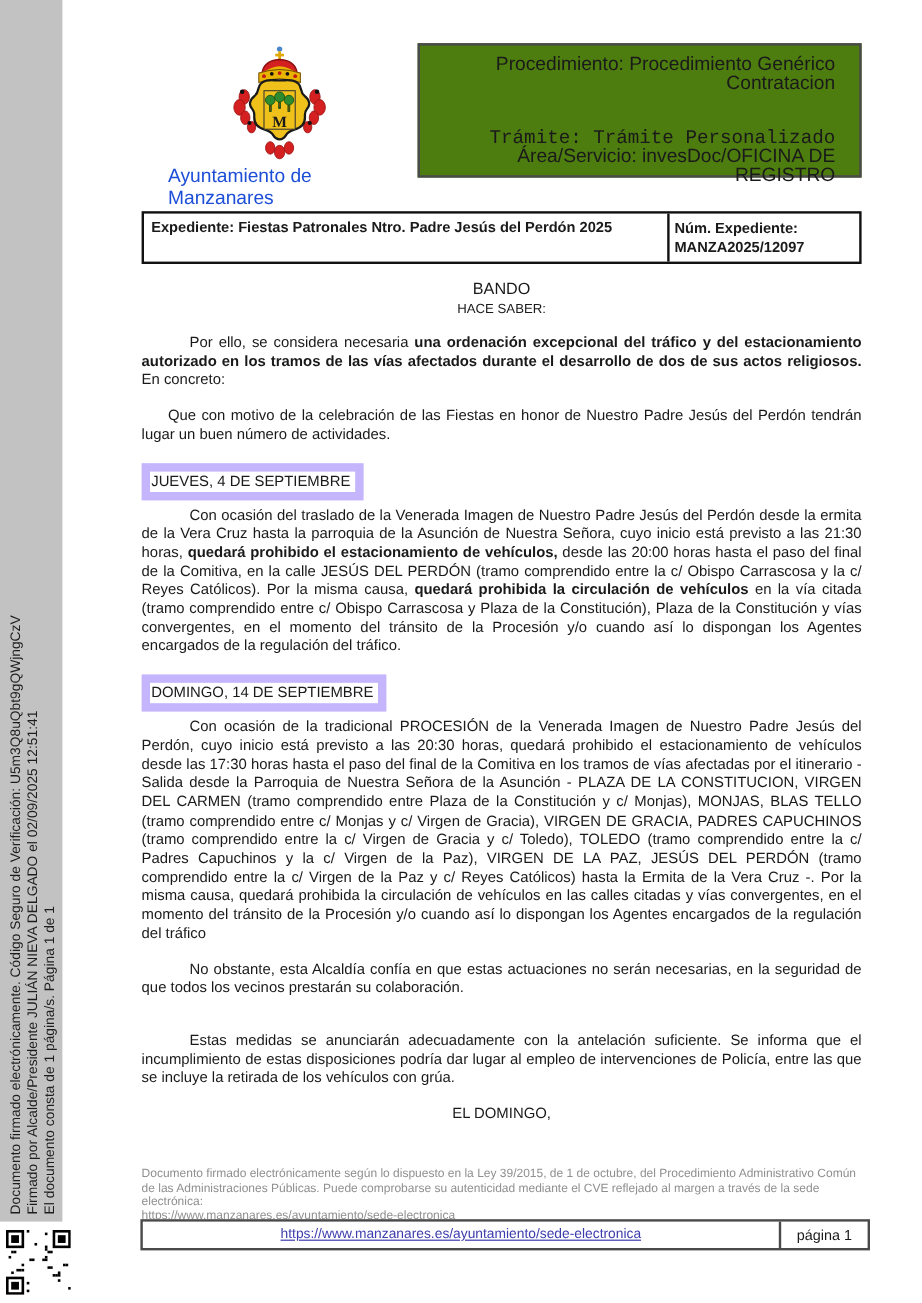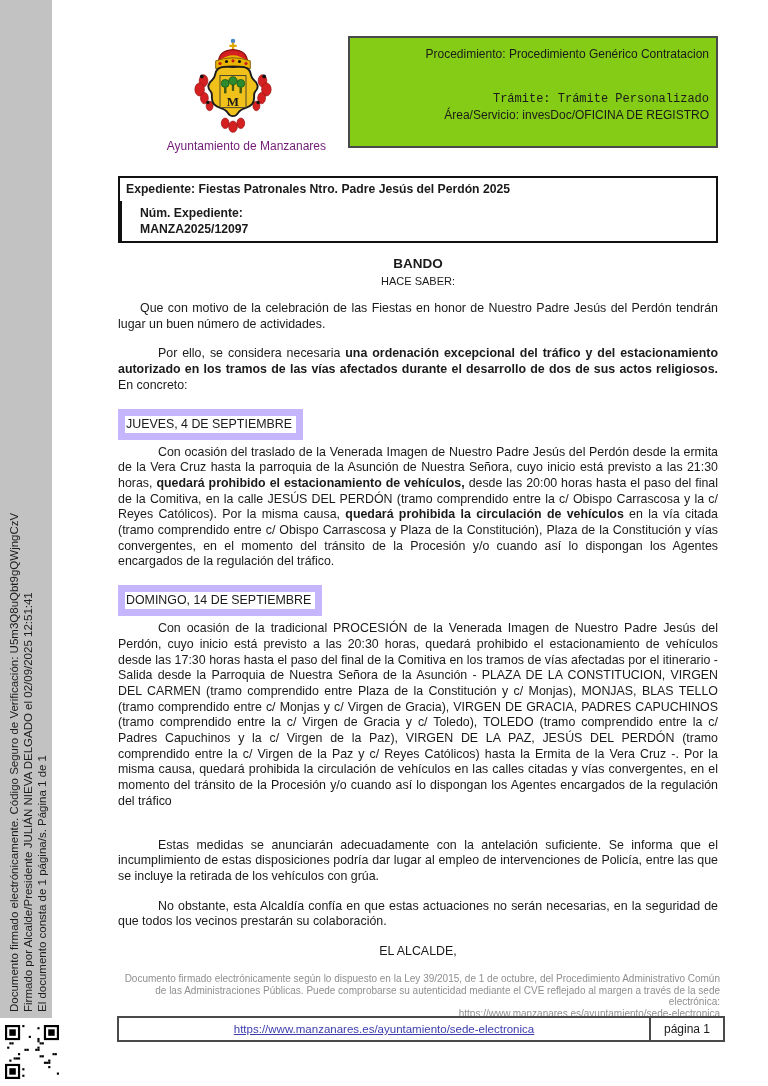--- a/index.html
+++ b/index.html
@@ -16,49 +16,49 @@
     position:absolute; left:7px; top:1012px;
     transform-origin:0 0; transform:rotate(-90deg);
     width:600px; font-size:11.5px; line-height:14px; color:#1d1d1d;
   }
   .margin-rot div { white-space:nowrap; }
   .qr { position:absolute; left:5px; top:1025px; width:54px; height:54px; }
   
   .crest { position:absolute; left:181px; top:36px; width:104px; height:100px; }
   .logo-caption {
     position:absolute; left:140px; top:139px; width:186px;
-    text-align:right; font-size:12px; color:#701a75;
+    text-align:left; font-size:16px; color:#1d4ed8;
   }
   .proc-box {
     position:absolute; left:348px; top:36px; width:370px; height:112px;
-    background:#84cc16; border:2px solid #4a4a4a;
-    padding:8px 7px; text-align:right; font-size:12px; line-height:16px;
+    background:#4d7c0f; border:2px solid #4a4a4a;
+    padding:8px 20px; text-align:right; font-size:16px; line-height:16px;
   }
   .proc-box .gap { margin-top:29px;font-family:Liberation Mono, monospace; }
   
   .content { position:absolute; left:118px; top:176px; width:600px; }
-  .exp-table { display:flex; border:2px solid #111; width:100%;flex-direction:column; }
+  .exp-table { display:flex; border:2px solid #111; width:100%; }
   .exp-left { flex:1; padding:4px 6px; font-weight:bold; font-size:12.2px; line-height:15px; }
-  .exp-right { width:160px; border-left:2px solid #111; padding:4px 18px; font-weight:bold; font-size:12.2px; line-height:16px; }
-  .doc-title { text-align:center; font-weight:bold; font-size:13.5px; margin-top:13px; }
+  .exp-right { width:160px; border-left:2px solid #111; padding:4px 4px; font-weight:bold; font-size:12.2px; line-height:16px; }
+  .doc-title { text-align:center; font-weight:normal; font-size:13.5px; margin-top:13px; }
   .issuer { font-weight:bold; font-size:12.4px; line-height:16px; text-align:justify; margin-top:13px; }
   .hace-saber { text-align:center; font-weight:normal; font-size:11px; margin-top:4px; }
   p.body-p { font-size:12.4px; line-height:15.7px; text-align:justify; margin-top:14px; text-indent:22px; }
   p.body-p.deep-indent { text-indent:40px; }
   .boxed-heading {
     display:inline-block; border:7px solid #c4b5fd; padding:1px 4px 2px 1px;
     font-size:12.4px; margin-top:15px;
   }
   .sec-body { margin-top:5px !important; }
   .centered-line { text-align:center; font-size:12.4px; margin-top:19px; }
   .bold-seg { font-weight:bold; }
   
   .footer-legal {
     position:absolute; left:118px; top:973px; width:602px;
-    font-size:10px; line-height:11.6px; color:#8f8f8f; text-align:right;
+    font-size:10px; line-height:11.6px; color:#8f8f8f; text-align:left;
   }
   .footer-bar {
     position:absolute; left:117px; top:1016px; width:608px; height:26px;
     border:2px solid #4a4a4a; display:flex; align-items:stretch; background:#fff;
   }
   .footer-link-cell { flex:1; display:flex; align-items:center; justify-content:center; }
   .footer-link { color:#3c3cae; text-decoration:underline; font-size:11.5px; }
   .footer-page-cell {
     width:74px; border-left:2px solid #4a4a4a;
     display:flex; align-items:center; justify-content:center; font-size:12px; color:#1a1a1a;text-align:center;
@@ -181,40 +181,40 @@
         <div>Núm. Expediente:</div>
         <div>MANZA2025/12097</div>
       </div>
     </div>
 
     <div class="doc-title">BANDO</div>
 
 
     <div class="hace-saber">HACE SABER:</div>
 
+    <p class="body-p deep-indent"><span>Por ello, se considera necesaria </span><span class="bold-seg">una ordenación excepcional del tráfico y del estacionamiento autorizado en los tramos de las vías afectados durante el desarrollo de dos de sus actos religiosos.</span><span> En concreto:</span></p>
+
     <p class="body-p">Que con motivo de la celebración de las Fiestas en honor de Nuestro Padre Jesús del Perdón tendrán lugar un buen número de actividades.</p>
-
-    <p class="body-p deep-indent"><span>Por ello, se considera necesaria </span><span class="bold-seg">una ordenación excepcional del tráfico y del estacionamiento autorizado en los tramos de las vías afectados durante el desarrollo de dos de sus actos religiosos.</span><span> En concreto:</span></p>
 
     <div>
       <span class="boxed-heading">JUEVES, 4 DE SEPTIEMBRE</span>
     </div>
     <p class="body-p deep-indent sec-body"><span>Con ocasión del traslado de la Venerada Imagen de Nuestro Padre Jesús del Perdón desde la ermita de la Vera Cruz hasta la parroquia de la Asunción de Nuestra Señora, cuyo inicio está previsto a las 21:30 horas, </span><span class="bold-seg">quedará prohibido el estacionamiento de vehículos,</span><span> desde las 20:00 horas hasta el paso del final de la Comitiva, en la calle JESÚS DEL PERDÓN (tramo comprendido entre la c/ Obispo Carrascosa y la c/ Reyes Católicos). Por la misma causa, </span><span class="bold-seg">quedará prohibida la circulación de vehículos</span><span> en la vía citada (tramo comprendido entre c/ Obispo Carrascosa y Plaza de la Constitución), Plaza de la Constitución y vías convergentes, en el momento del tránsito de la Procesión y/o cuando así lo dispongan los Agentes encargados de la regulación del tráfico.</span></p>
 
     <div>
       <span class="boxed-heading">DOMINGO, 14 DE SEPTIEMBRE</span>
     </div>
     <p class="body-p deep-indent sec-body">Con ocasión de la tradicional PROCESIÓN de la Venerada Imagen de Nuestro Padre Jesús del Perdón, cuyo inicio está previsto a las 20:30 horas, quedará prohibido el estacionamiento de vehículos desde las 17:30 horas hasta el paso del final de la Comitiva en los tramos de vías afectadas por el itinerario - Salida desde la Parroquia de Nuestra Señora de la Asunción - PLAZA DE LA CONSTITUCION, VIRGEN DEL CARMEN (tramo comprendido entre Plaza de la Constitución y c/ Monjas), MONJAS, BLAS TELLO (tramo comprendido entre c/ Monjas y c/ Virgen de Gracia), VIRGEN DE GRACIA, PADRES CAPUCHINOS (tramo comprendido entre la c/ Virgen de Gracia y c/ Toledo), TOLEDO (tramo comprendido entre la c/ Padres Capuchinos y la c/ Virgen de la Paz), VIRGEN DE LA PAZ, JESÚS DEL PERDÓN (tramo comprendido entre la c/ Virgen de la Paz y c/ Reyes Católicos) hasta la Ermita de la Vera Cruz -. Por la misma causa, quedará prohibida la circulación de vehículos en las calles citadas y vías convergentes, en el momento del tránsito de la Procesión y/o cuando así lo dispongan los Agentes encargados de la regulación del tráfico</p>
 
+    <p class="body-p deep-indent">No obstante, esta Alcaldía confía en que estas actuaciones no serán necesarias, en la seguridad de que todos los vecinos prestarán su colaboración.</p>
+
     <p class="body-p deep-indent" style="margin-top:28px;">Estas medidas se anunciarán adecuadamente con la antelación suficiente. Se informa que el incumplimiento de estas disposiciones  podría dar lugar al empleo de intervenciones de Policía, entre las que se incluye la retirada de los vehículos con grúa.</p>
 
-    <p class="body-p deep-indent">No obstante, esta Alcaldía confía en que estas actuaciones no serán necesarias, en la seguridad de que todos los vecinos prestarán su colaboración.</p>
-
-
-    <div class="centered-line" style="margin-top:14px;">EL ALCALDE,</div>
+
+    <div class="centered-line" style="margin-top:14px;">EL DOMINGO,</div>
 
   </div>
 
   <div class="footer-legal">
     <span>Documento firmado electrónicamente según lo dispuesto en la Ley 39/2015, de 1 de octubre, del Procedimiento Administrativo Común de las Administraciones Públicas. Puede comprobarse su autenticidad mediante el CVE reflejado al margen a través de la sede electrónica:</span>
     <div>https://www.manzanares.es/ayuntamiento/sede-electronica</div>
   </div>
 
   <div class="footer-bar">
     <div class="footer-link-cell">

